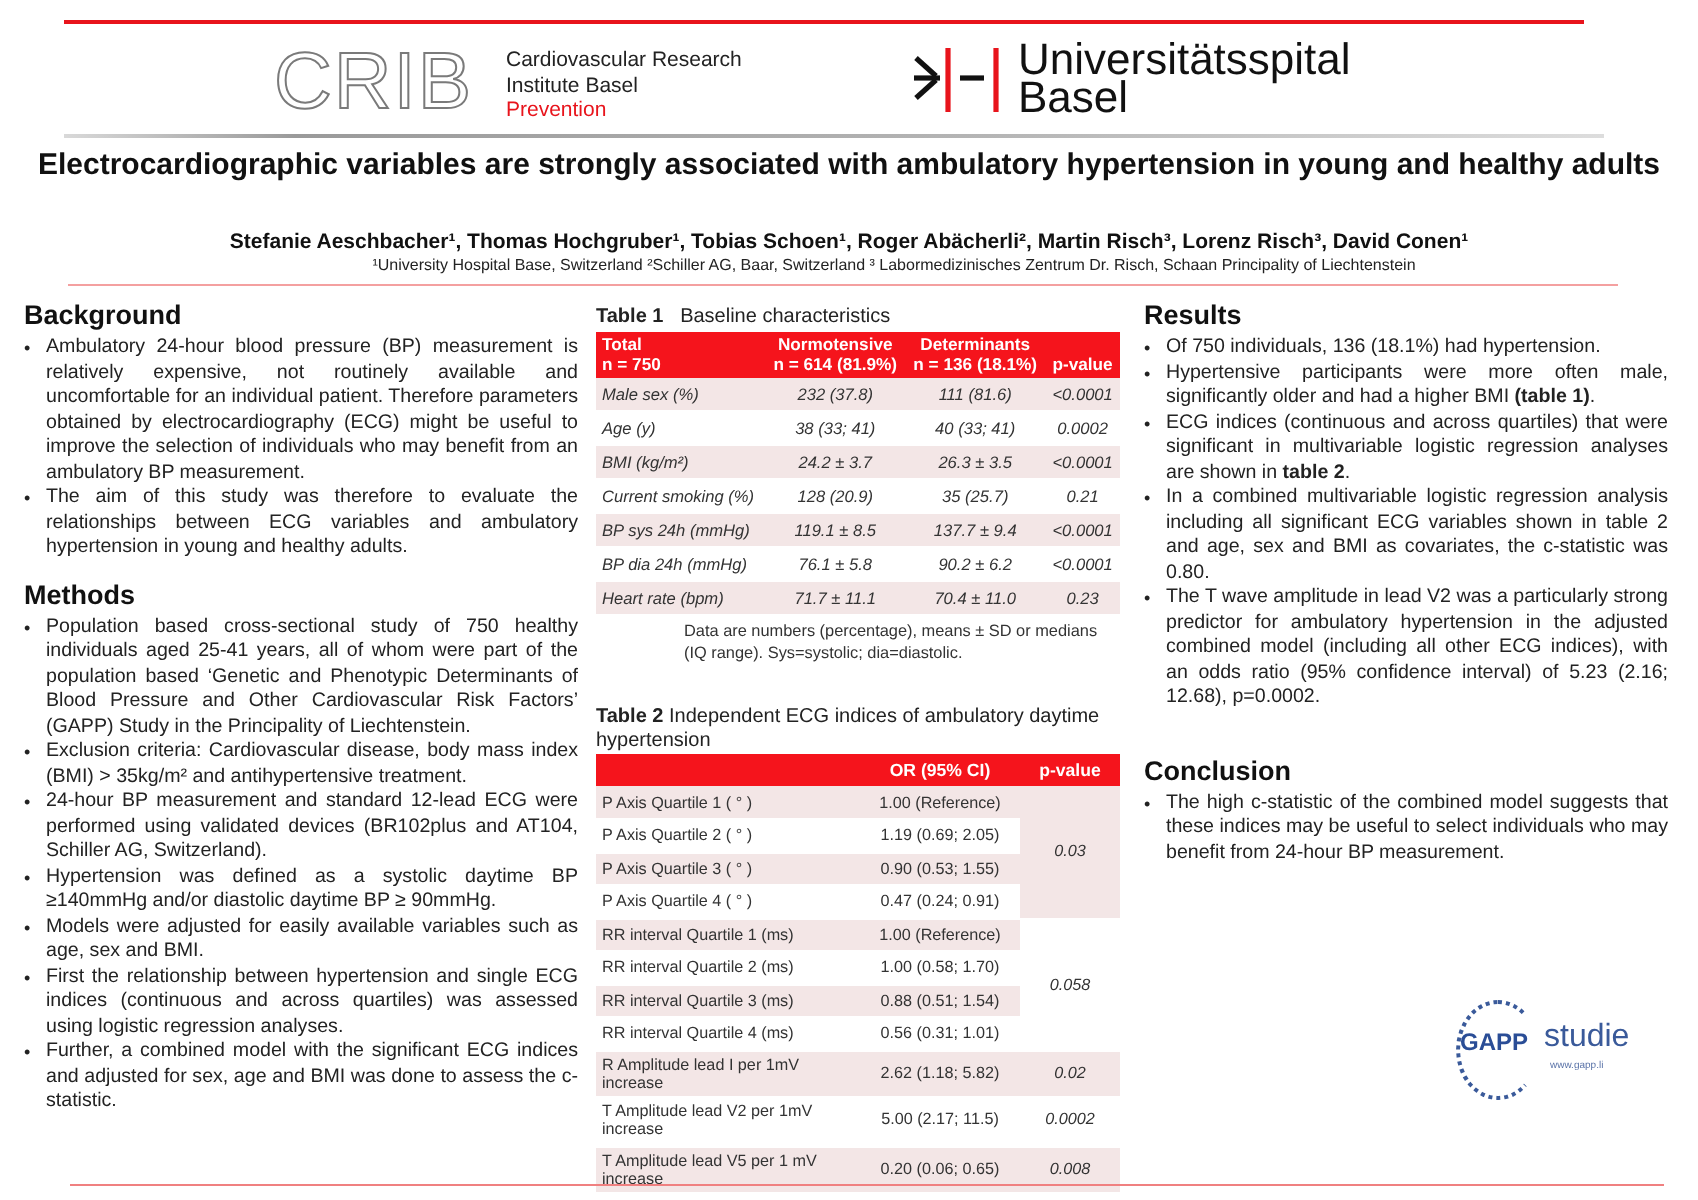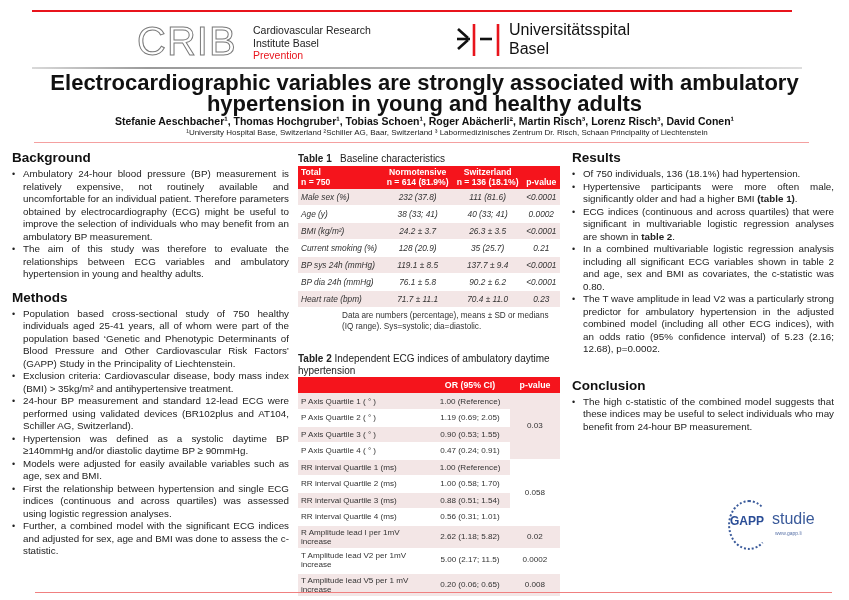--- a/index.html
+++ b/index.html
@@ -11,27 +11,27 @@
   
   .crib { position: absolute; left: 137px; top: 21px; }
   .crib-letters { font-family: "Liberation Sans", sans-serif; font-size: 40px; letter-spacing: 1px; color: #ffffff;
     -webkit-text-stroke: 1px #7a7a7a; line-height: 40px; font-weight: normal; }
   .crib-text { position: absolute; left: 116px; top: 3px; font-size: 10.5px; line-height: 12.5px; color: #222; white-space: nowrap; }
   .crib-text .prev { color: #e8141c; }
 
   
   .usb { position: absolute; left: 456px; top: 19px; }
   .usb-mark { position: absolute; left: 0; top: 2px; width: 68px; height: 38px; }
-  .usb-text { position: absolute; left: 53px; top: 1px; font-size: 16px; line-height: 19px; color: #111; white-space: nowrap; }
+  .usb-text { position: absolute; left: 53px; top: 1px; font-size: 22px; line-height: 19px; color: #111; white-space: nowrap; }
 
   .sub-rule { position: absolute; left: 32px; top: 67px; width: 770px; height: 2px;
     background: linear-gradient(to right, #d9d9d9, #9a9a9a 15%, #b5b5b5 60%, #dddddd); }
 
   .title { position: absolute; left: 0; top: 72px; width: 849px; text-align: center;
-    font-size: 22px; font-weight: bold; line-height: 21px; color: #111; }
+    font-size: 15px; font-weight: bold; line-height: 21px; color: #111; }
   .authors { position: absolute; left: 0; top: 115px; width: 849px; text-align: center; font-size: 10.5px; font-weight: bold; color: #111; }
   .affil { position: absolute; left: 0; top: 128px; width: 849px; text-align: center; font-size: 8px; color: #222; padding-left: 45px; }
   .head-rule { position: absolute; left: 34px; top: 142px; width: 775px; height: 1px; background: #f4a0a0; }
 
   .col { position: absolute; }
   .col-left { left: 12px; top: 150px; width: 277px; }
   .col-right { left: 572px; top: 150px; width: 262px; }
   .section-title { font-size: 13.5px; font-weight: bold; color: #111; line-height: 16px; }
   ul.bullets { list-style: none; margin-top: 2px; }
   ul.bullets li { position: relative; padding-left: 11px; font-size: 9.8px; line-height: 12.5px; text-align: justify; color: #222; }
@@ -50,21 +50,21 @@
   .t1 td { padding: 3px 3px; height: 15.5px; text-align: center; border-bottom: 1px solid #ffffff; font-style: italic; }
   .t1 td.lbl { text-align: left; }
   .t1 tr.shade td { background: #f3e6e6; }
   .note { font-size: 8.2px; line-height: 10.5px; color: #333; margin-top: 3px; margin-left: 44px; }
 
   .t2cap { margin-top: 21px; }
   .t2 thead th { background: #f5141c; color: #ffffff; font-weight: bold; font-size: 8.8px; padding: 3px 3px; height: 15px; text-align: center; }
   .t2 td { padding: 2px 3px; height: 16.5px; font-size: 8.1px; border-bottom: 1px solid #ffffff; }
   .t2 td.lbl { text-align: left; width: 132px; }
   .t2 td.or { text-align: center; width: 80px; }
-  .t2 td.p { text-align: center; background: #f3e6e6; }
+  .t2 td.p { text-align: center; background: #f3e6e6; font-style: italic; }
   .t2 tr.shade td.lbl, .t2 tr.shade td.or { background: #f3e6e6; }
   .t2 td.p.plain { background: #ffffff; }
   .t2 tr.sep td { border-top: 3px solid #ffffff; }
 
   
   .gapp { position: absolute; left: 718px; top: 497px; width: 110px; height: 60px; }
   .gapp-ring { position: absolute; left: 10px; top: 3px; width: 42px; height: 50px; border-radius: 50%; border: 2px dotted #3a5a9a; border-right-color: transparent; }
   .gapp-name { position: absolute; left: 12px; top: 17px; font-size: 12px; font-weight: bold; color: #2a4d96; }
   .gapp-studie { position: absolute; left: 54px; top: 13px; font-size: 16px; color: #3a5a9a; }
   .gapp-url { position: absolute; left: 57px; top: 33px; font-size: 5px; color: #5a73a8; }
@@ -135,21 +135,21 @@
       <tr>
         <th class="first">
             <div>Total</div>
             <div>n = 750</div>
           </th>
         <th>
             <div>Normotensive</div>
             <div>n = 614 (81.9%)</div>
           </th>
         <th>
-            <div>Switzerland</div>
+            <div>Determinants</div>
             <div>n = 136 (18.1%)</div>
           </th>
         <th>
             <div></div>
             <div>p-value</div>
           </th>
       </tr>
     </thead>
     <tbody>
       <tr class="shade">

